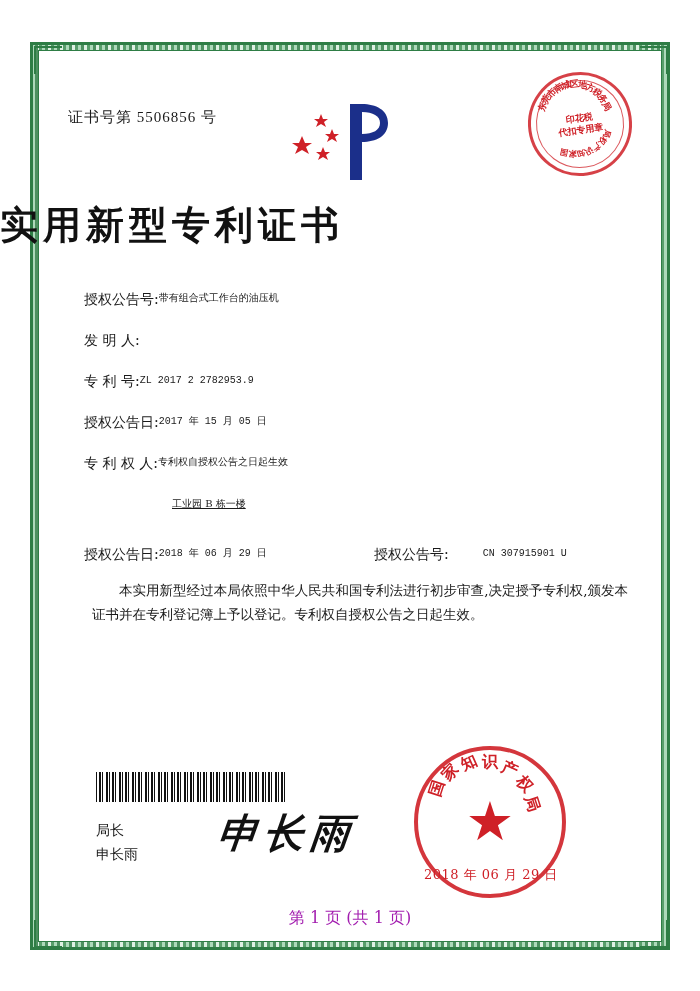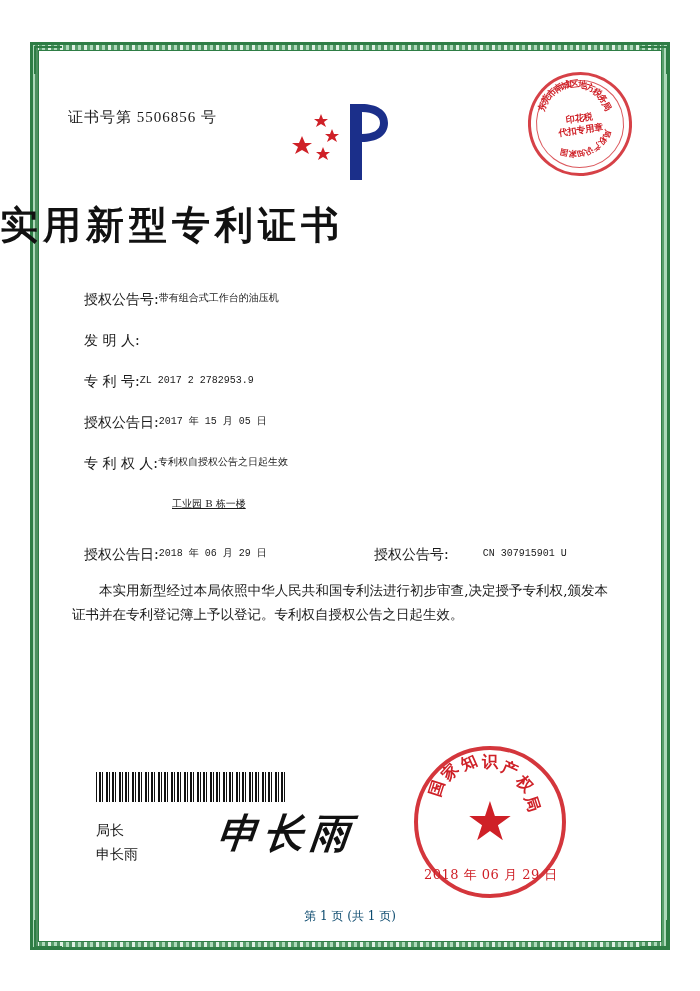--- a/index.html
+++ b/index.html
@@ -171,21 +171,21 @@
   .two-col {
     display: flex;
     align-items: flex-start;
   }
   .two-col .col-left { width: 290px; display: flex; }
   .two-col .col-right { display: flex; gap: 28px; }
 
   
   .paragraphs {
     position: absolute;
-    left: 72px; top: 578px;
+    left: 92px; top: 578px;
     width: 536px;
     font-size: 13.5px;
     line-height: 24px;
     font-family: "DejaVu Serif", serif;
     text-align: justify;
   }
   .paragraphs p {
     margin: 0 0 2px 0;
     text-indent: 27px;
   }
@@ -260,23 +260,23 @@
     font-family: "DejaVu Serif", serif;
     letter-spacing: 0.5px;
   }
 
   
   .footer {
     position: absolute;
     left: 0; right: 0;
     top: 908px;
     text-align: center;
-    font-size: 12px;
-    font-family: "DejaVu Serif", serif;
-    color: #0c4a6e;
+    font-size: 16px;
+    font-family: "DejaVu Serif", serif;
+    color: #a21caf;
   }
 </style>
 </head>
 <body>
 
 <div class="certificate">
 
   <div class="border-pattern"></div>
   <div class="border-outer"></div>
   <div class="border-inner"></div>

